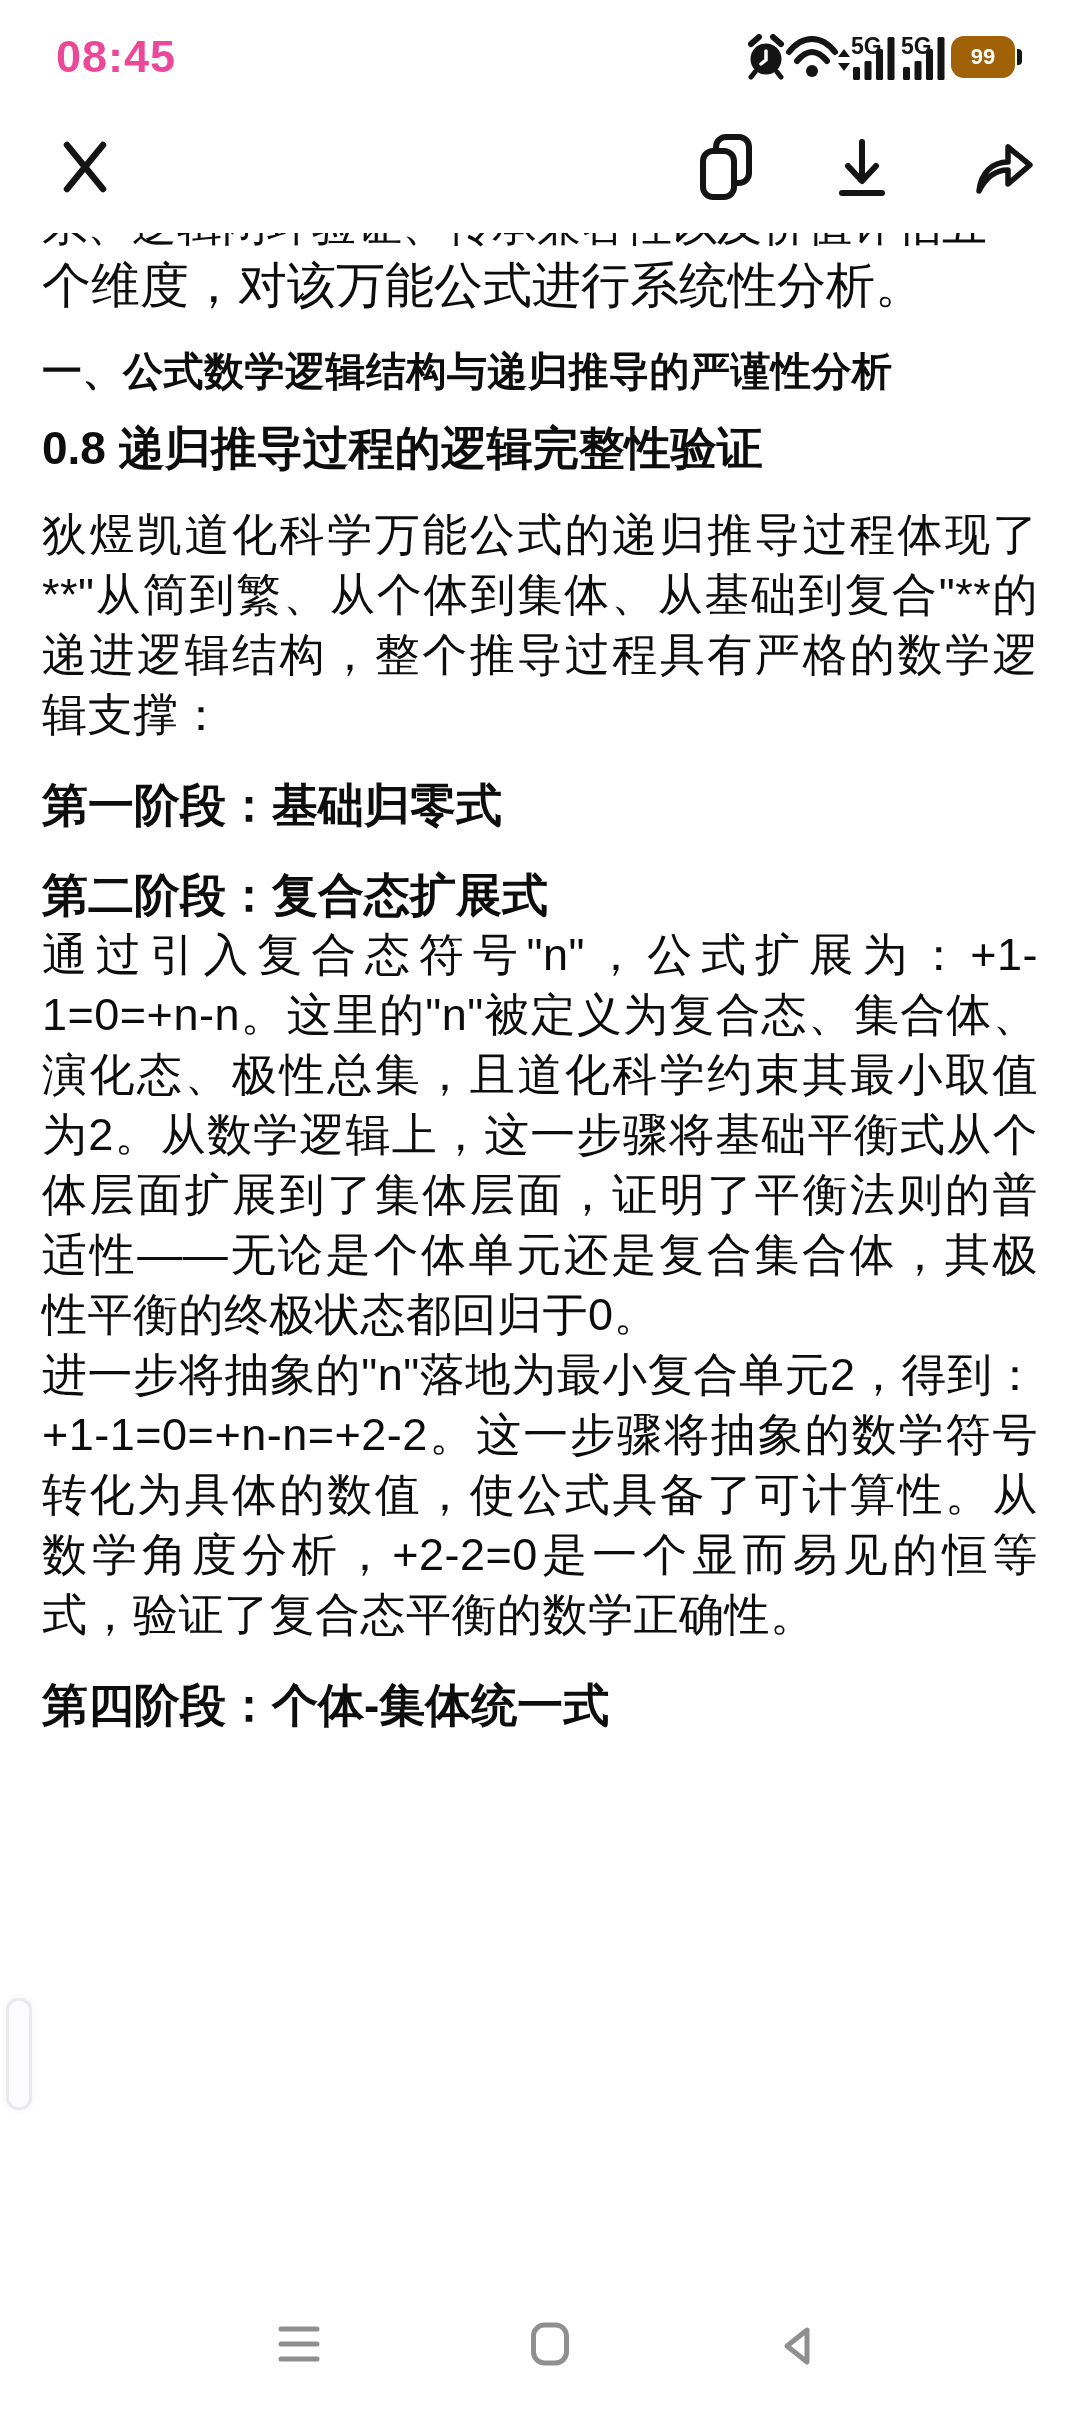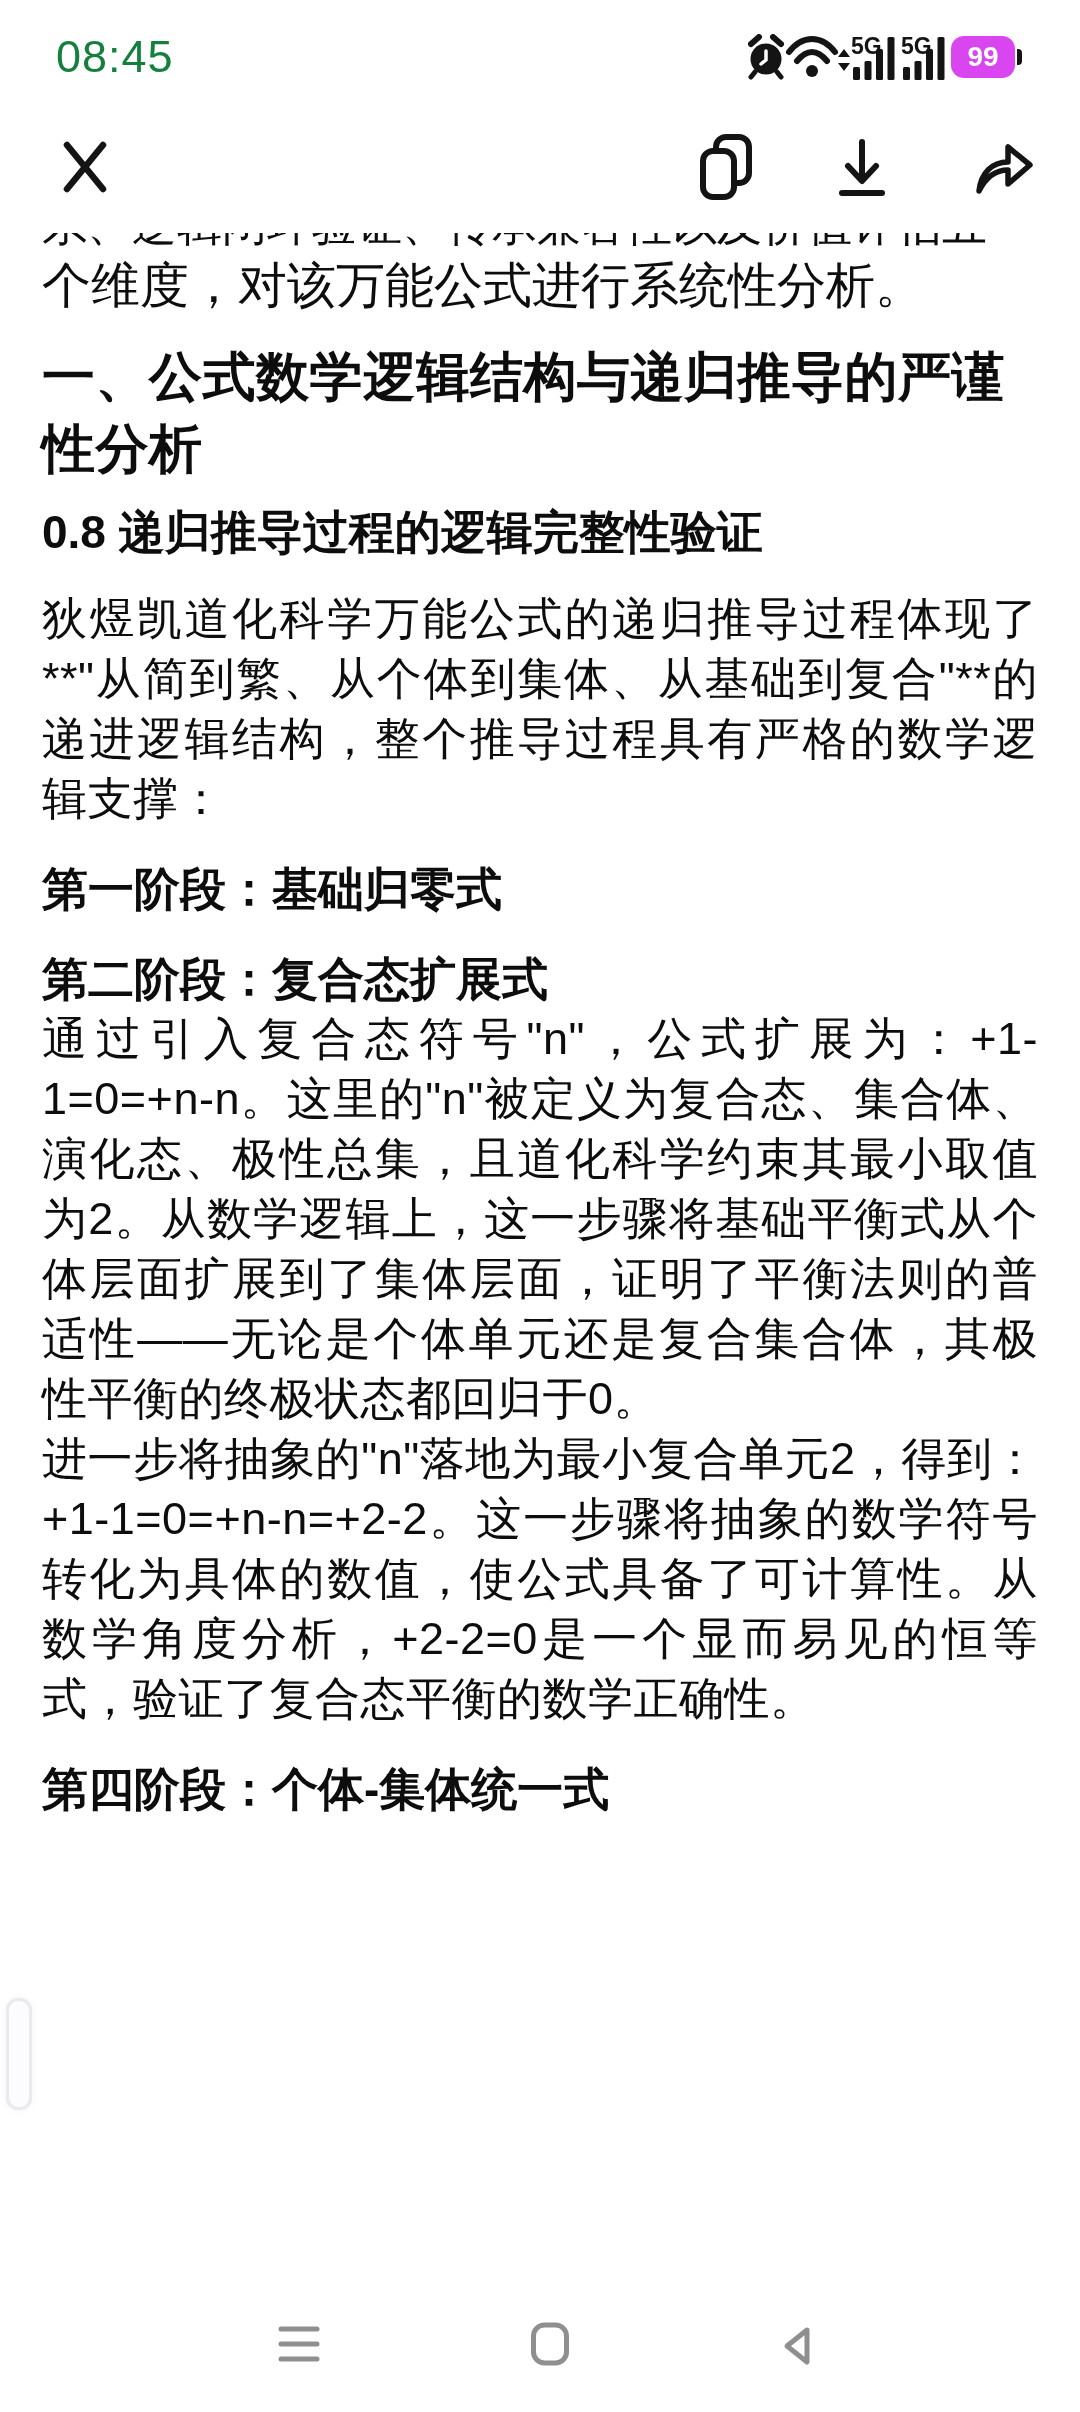--- a/index.html
+++ b/index.html
@@ -1,39 +1,39 @@
 <!DOCTYPE html>
 <html><head>
 <meta charset="utf-8">
 <style>
   html,body{margin:0;padding:0;}
   body{font-family:"Liberation Sans","DejaVu Sans",sans-serif;}
   .screen{position:relative;width:1080px;height:2412px;background:#ffffff;color:#0d0d0d;overflow:hidden;}
 
   
   .statusbar{height:100px;display:flex;align-items:center;box-sizing:border-box;padding:14px 58px 0 56px;}
-  .time{font-size:45px;font-weight:400;letter-spacing:1px;color:#15803d;}
+  .time{font-size:45px;font-weight:700;letter-spacing:1px;color:#ec4899;}
   .sb-icons{margin-left:auto;display:flex;align-items:center;gap:0;}
   .sb-icons svg{display:block;}
   .battery{display:flex;align-items:center;}
-  .battery-body{width:64px;height:42px;background:#d946ef;border-radius:13px;display:flex;align-items:center;justify-content:center;color:#ffffff;font-size:28px;font-weight:700;}
+  .battery-body{width:64px;height:42px;background:#a16207;border-radius:13px;display:flex;align-items:center;justify-content:center;color:#ffffff;font-size:22px;font-weight:700;}
   .battery-nub{width:5px;height:16px;background:#141414;border-radius:0 4px 4px 0;margin-left:2px;}
 
   
   .toolbar{height:133px;display:flex;align-items:center;box-sizing:border-box;padding:0 46px 0 58px;}
   .tb-right{margin-left:auto;display:flex;align-items:center;gap:84px;}
   .iconbtn{background:none;border:none;padding:0;margin:0;display:block;cursor:pointer;}
   .iconbtn svg{display:block;}
 
   
   .doc{padding:0 42px;box-sizing:border-box;}
   .clip-para{overflow:hidden;}
   .clip-line{font-size:45px;line-height:60px;white-space:nowrap;margin-top:-38px;}
   .full-line{font-size:49px;line-height:60px;white-space:nowrap;}
-  .h1{font-size:53px;line-height:72px;font-weight:700;margin:26px 0 0;letter-spacing:0.5px;}
+  .h1{font-size:40px;line-height:60px;font-weight:700;margin:26px 0 0;letter-spacing:0.5px;}
   .h2{font-size:46px;line-height:60px;font-weight:700;margin:17px 0 0;}
   .para{font-size:45px;line-height:60px;margin:27px 0 0;text-align:justify;letter-spacing:0.5px;}
   .stage-h{font-size:46px;line-height:60px;font-weight:700;margin:30px 0 0;}
   .stage-p{font-size:45px;line-height:60px;margin:0;text-align:justify;letter-spacing:0.5px;}
 
   
   .scrollpill{position:absolute;left:6px;top:1998px;width:20px;height:106px;border-radius:12px;background:#fcfcfe;border:3px solid #e9e9ee;box-shadow:0 0 8px rgba(0,0,0,0.05);}
 
   
   .nav-ic{position:absolute;background:none;border:none;padding:0;}

